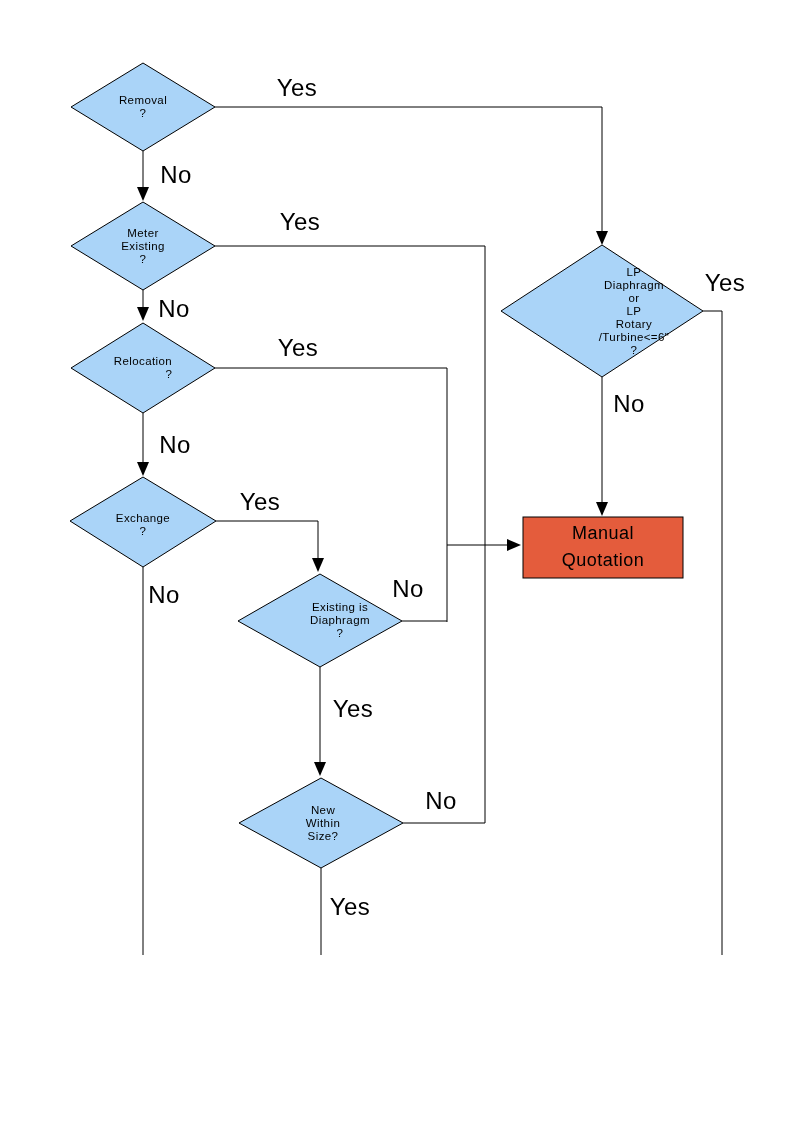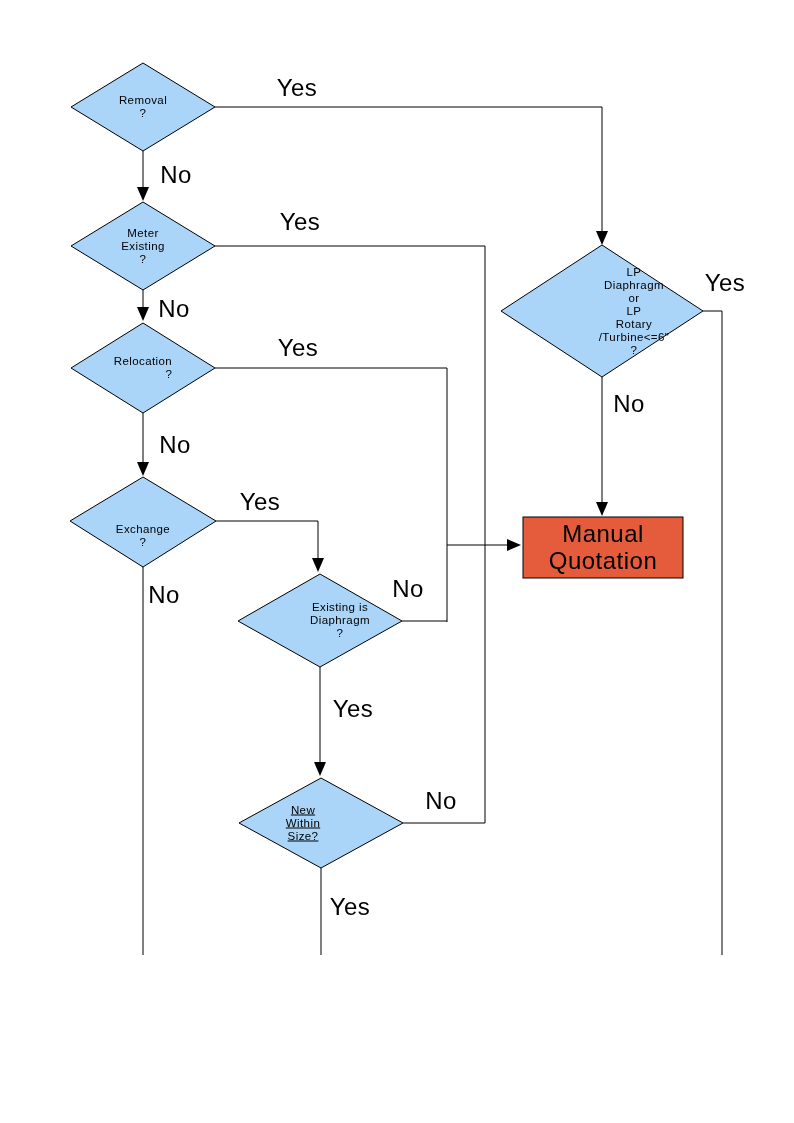--- a/index.html
+++ b/index.html
@@ -32,21 +32,21 @@
     font-size: 11.5px;
     line-height: 13px;
     letter-spacing: 0.4px;
   }
   .lbl-edge {
     font-size: 24px;
     line-height: 24px;
     letter-spacing: 0.5px;
   }
   .lbl-process {
-    font-size: 24px;
+    font-size: 18px;
     line-height: 27px;
     letter-spacing: 0.5px;
   }
   .lbl-connector2 {
     font-size: 24px;
     line-height: 24px;
   }
 </style>
 </head>
 <body>
@@ -118,26 +118,26 @@
     </g>
   </svg>
 
   <div class="lbl lbl-node" style="left:143px; top:107px;">Removal
 ?</div>
   <div class="lbl lbl-node" style="left:143px; top:246px;">Meter
 Existing
 ?</div>
   <div class="lbl lbl-node" style="left:143px; top:368px;text-align:right;">Relocation
 ?</div>
-  <div class="lbl lbl-node" style="left:143px; top:536px;">Exchange
+  <div class="lbl lbl-node" style="left:143px; top:525px;">Exchange
 ?</div>
   <div class="lbl lbl-node" style="left:320px; top:620px;margin-left:20px;">Existing is
 Diaphragm
 ?</div>
-  <div class="lbl lbl-node" style="left:303px; top:823px;text-decoration:underline;">New
+  <div class="lbl lbl-node" style="left:323px; top:823px;">New
 Within
 Size?</div>
   <div class="lbl lbl-node" style="left:594px; top:311px;margin-left:40px;">LP
 Diaphragm
 or
 LP
 Rotary
 /Turbine&lt;=6"
 ?</div>
   <div class="lbl lbl-process" style="left:603px; top:547px;">Manual

